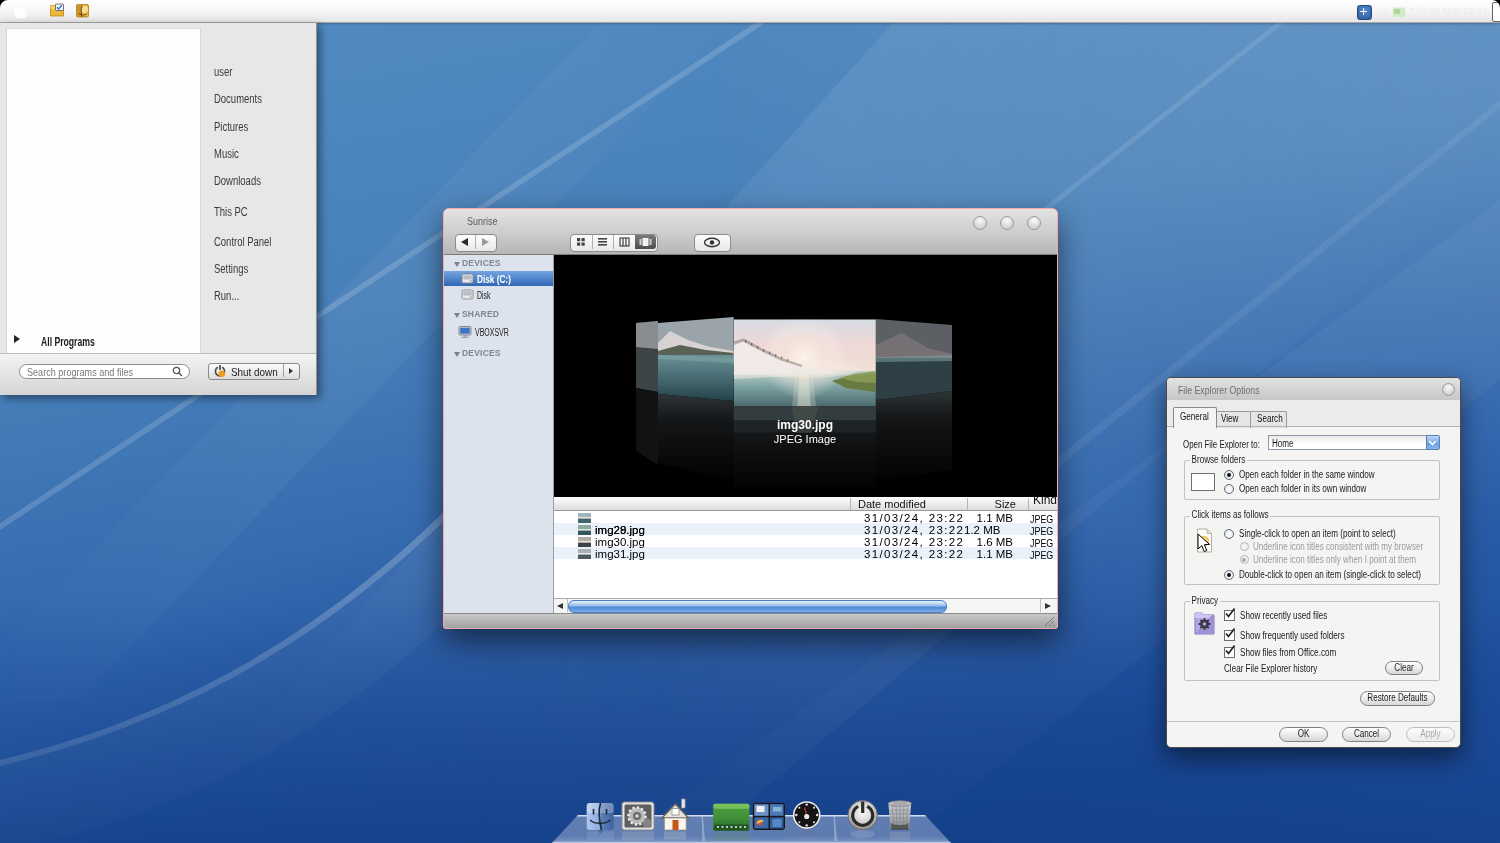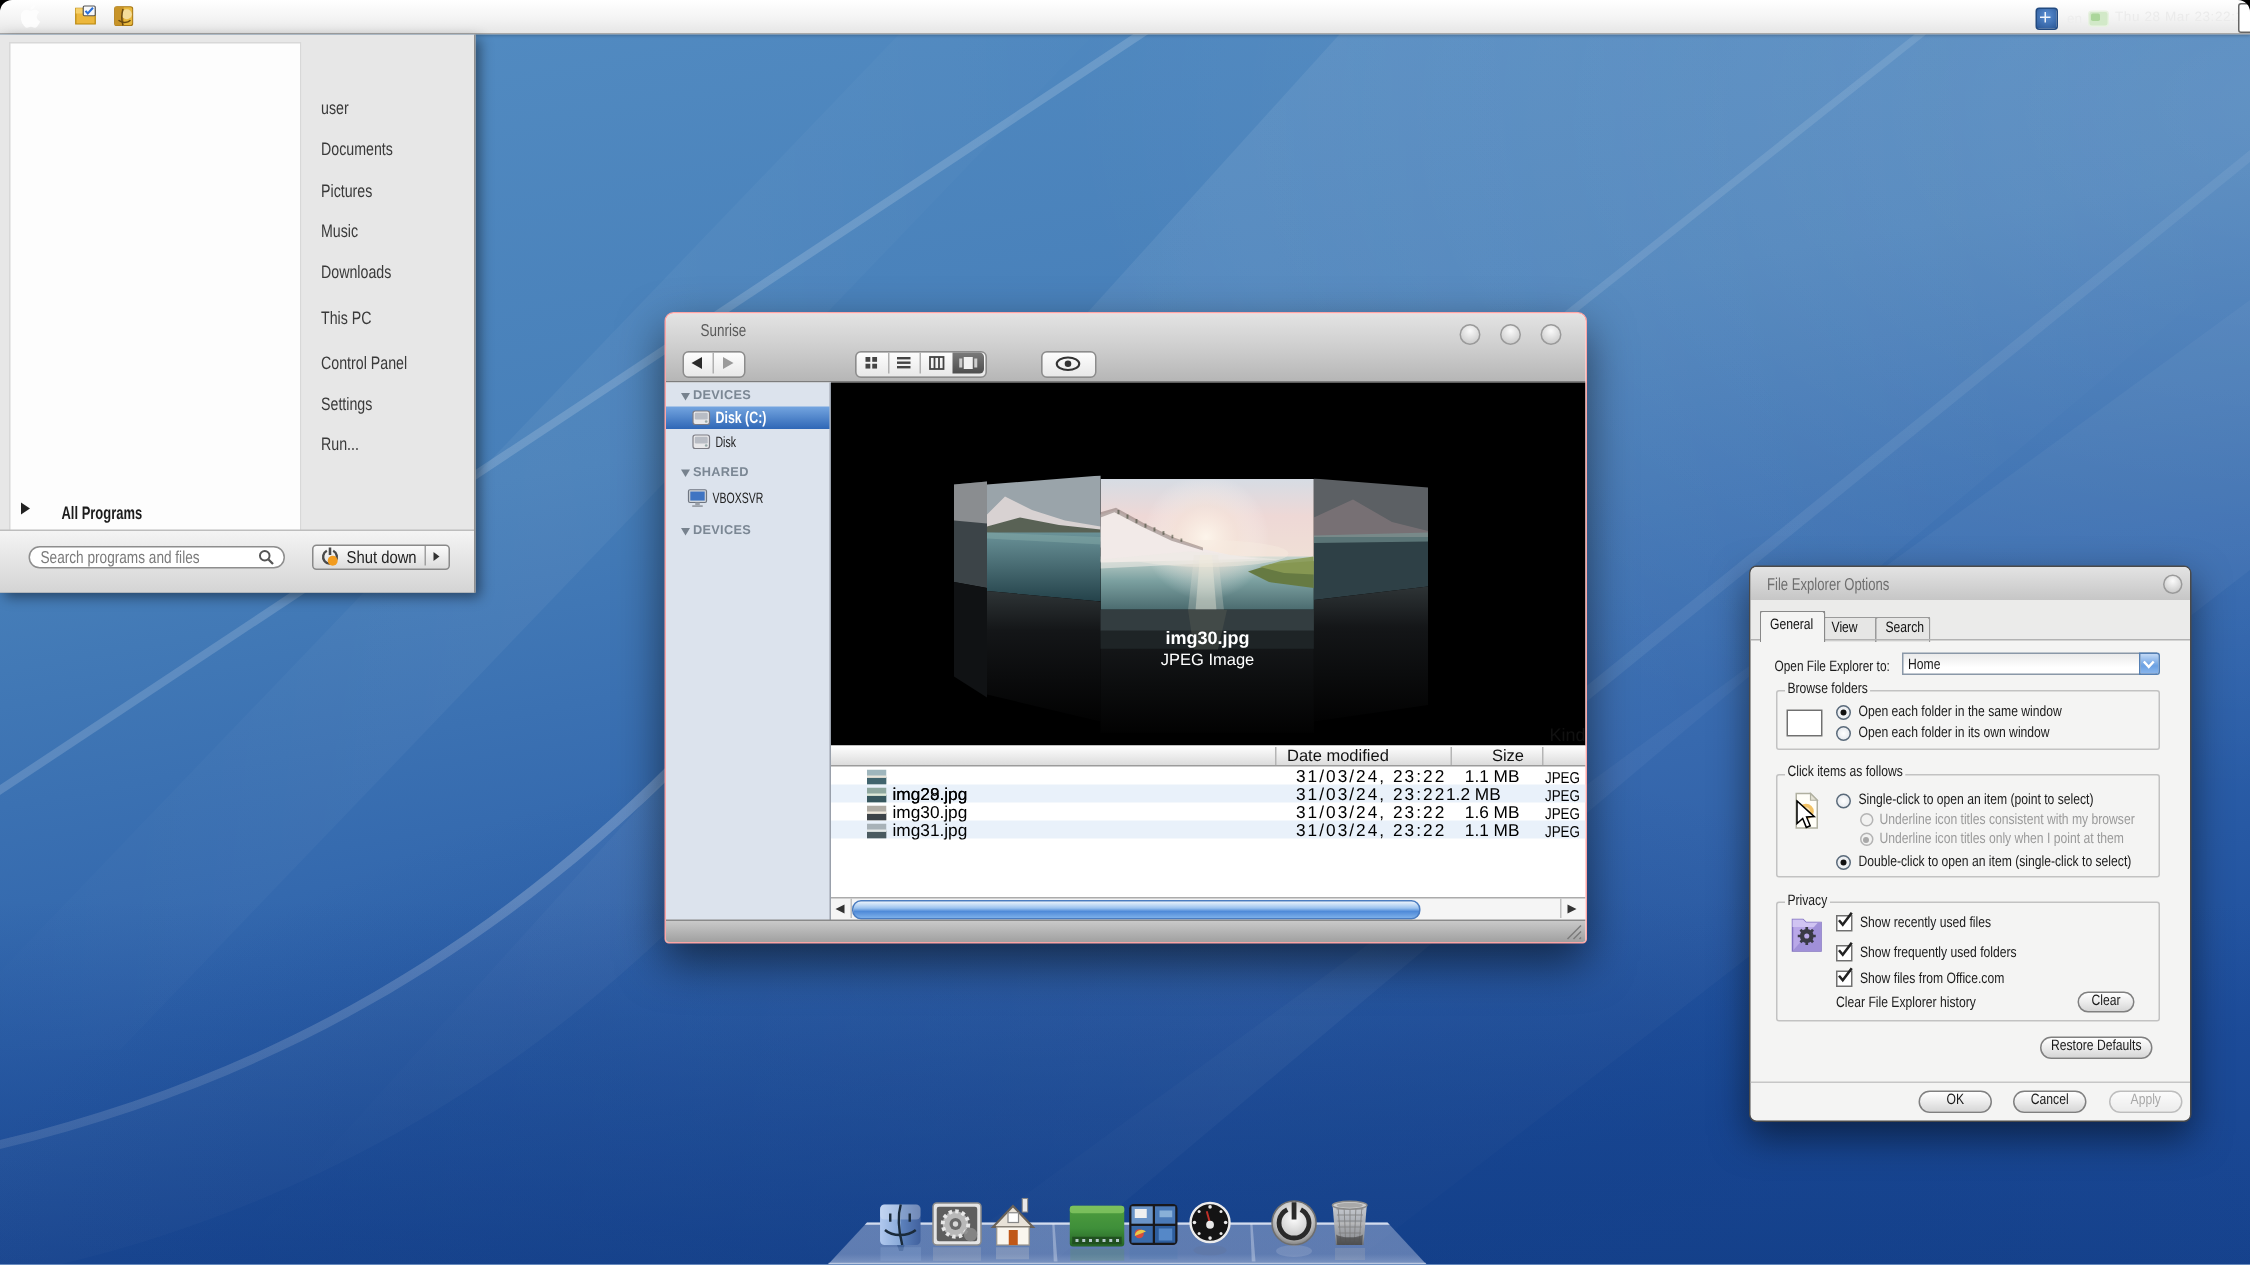--- a/index.html
+++ b/index.html
@@ -469,21 +469,21 @@
     <text x="251" y="188" font-size="11" fill="#fff" text-anchor="middle" font-family="Liberation Sans">JPEG Image</text>
   </svg>
 
   <div class="abs" style="left:110px;top:288px;width:503px;height:13px;
     background:linear-gradient(#ffffff,#dcdcdc);border-bottom:1px solid #9b9b9b;"></div>
   <div class="abs" style="left:406px;top:289px;width:1px;height:12px;background:#b5b5b5;"></div>
   <div class="abs" style="left:523px;top:289px;width:1px;height:12px;background:#b5b5b5;"></div>
   <div class="abs" style="left:584px;top:289px;width:1px;height:12px;background:#b5b5b5;"></div>
   <div class="abs" style="left:414px;top:289px;font-size:11px;color:#111;">Date modified</div>
   <div class="abs" style="left:523px;top:289px;width:49px;font-size:11px;color:#111;text-align:right;">Size</div>
-  <div class="abs" style="left:589px;top:274px;font-size:12px;color:#111;">Kind</div>
+  <div class="abs" style="left:589px;top:284px;font-size:12px;color:#111;">Kind</div>
 
   <div class="abs" style="left:110px;top:314px;width:503px;height:12px;background:#e9f1fa;"></div>
   <div class="abs" style="left:110px;top:338px;width:503px;height:12px;background:#e9f1fa;"></div>
 
   <svg class="abs" style="left:134px;top:304px" width="13" height="10" viewBox="0 0 13 10">
         <rect width="13" height="10" fill="#9fb6bd"></rect>
         <rect y="5" width="13" height="5" fill="#41646e"></rect>
         <rect y="4" width="13" height="1.6" fill="#e8e4da"></rect>
       </svg>
   <div class="abs" style="left:151px;top:303px;font-size:11.5px;color:#000;margin-top:12px;">img28.jpg</div>

